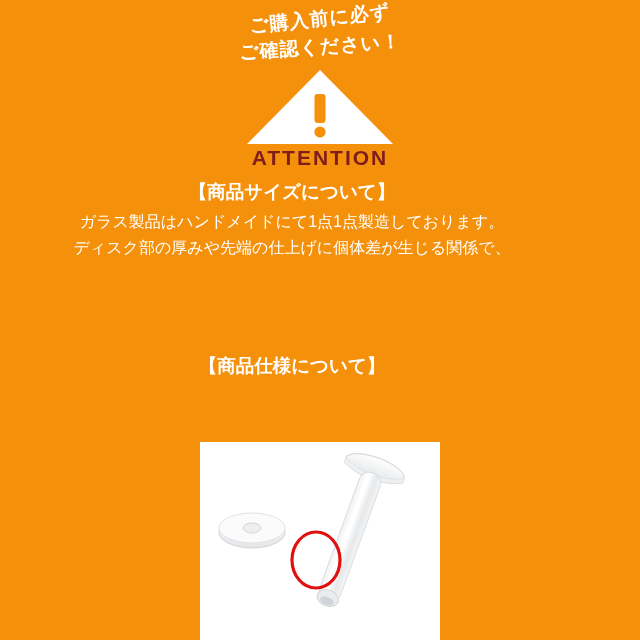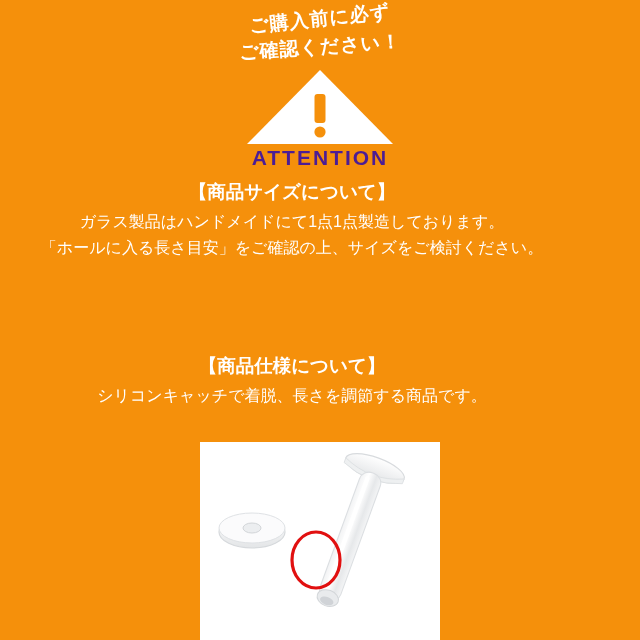--- a/index.html
+++ b/index.html
@@ -59,21 +59,21 @@
 
   .attention {
     position: absolute;
     top: 146px;
     left: 0;
     width: 640px;
     text-align: center;
     font-size: 21px;
     font-weight: bold;
     letter-spacing: 2px;
-    color: #4c1d95;
+    color: #7f1d1d;
   }
 
   
   .section {
     position: absolute;
     left: 0;
     width: 584px;
     text-align: center;
   }
   .sec-head {
@@ -121,26 +121,25 @@
         <circle cx="75" cy="64" r="5.6" fill="#F5900B"></circle>
       </svg>
     </div>
   </div>
 
   <div class="attention">ATTENTION</div>
 
   <div class="section" id="section-size">
     <div class="sec-head">【商品サイズについて】</div>
     <div class="sec-line">ガラス製品はハンドメイドにて1点1点製造しております。</div>
-    <div class="sec-line">「ホールに入る長さ目安」をご確認の上、サイズをご検討ください。</div>
+    <div class="sec-line">ディスク部の厚みや先端の仕上げに個体差が生じる関係で、</div>
   </div>
 
   <div class="section" id="section-spec">
     <div class="sec-head">【商品仕様について】</div>
-    <div class="sec-line">シリコンキャッチで着脱、長さを調節する商品です。</div>
   </div>
 
   <div class="photo">
     <svg width="240" height="198" viewBox="0 0 240 198" xmlns="http://www.w3.org/2000/svg">
       <rect x="0" y="0" width="240" height="198" fill="#FFFFFF"></rect>
       <defs>
         <linearGradient id="glassG" x1="0" y1="0" x2="1" y2="0">
           <stop offset="0%" stop-color="#f2f3f4"></stop>
           <stop offset="35%" stop-color="#ffffff"></stop>
           <stop offset="70%" stop-color="#e6e8ea"></stop>

